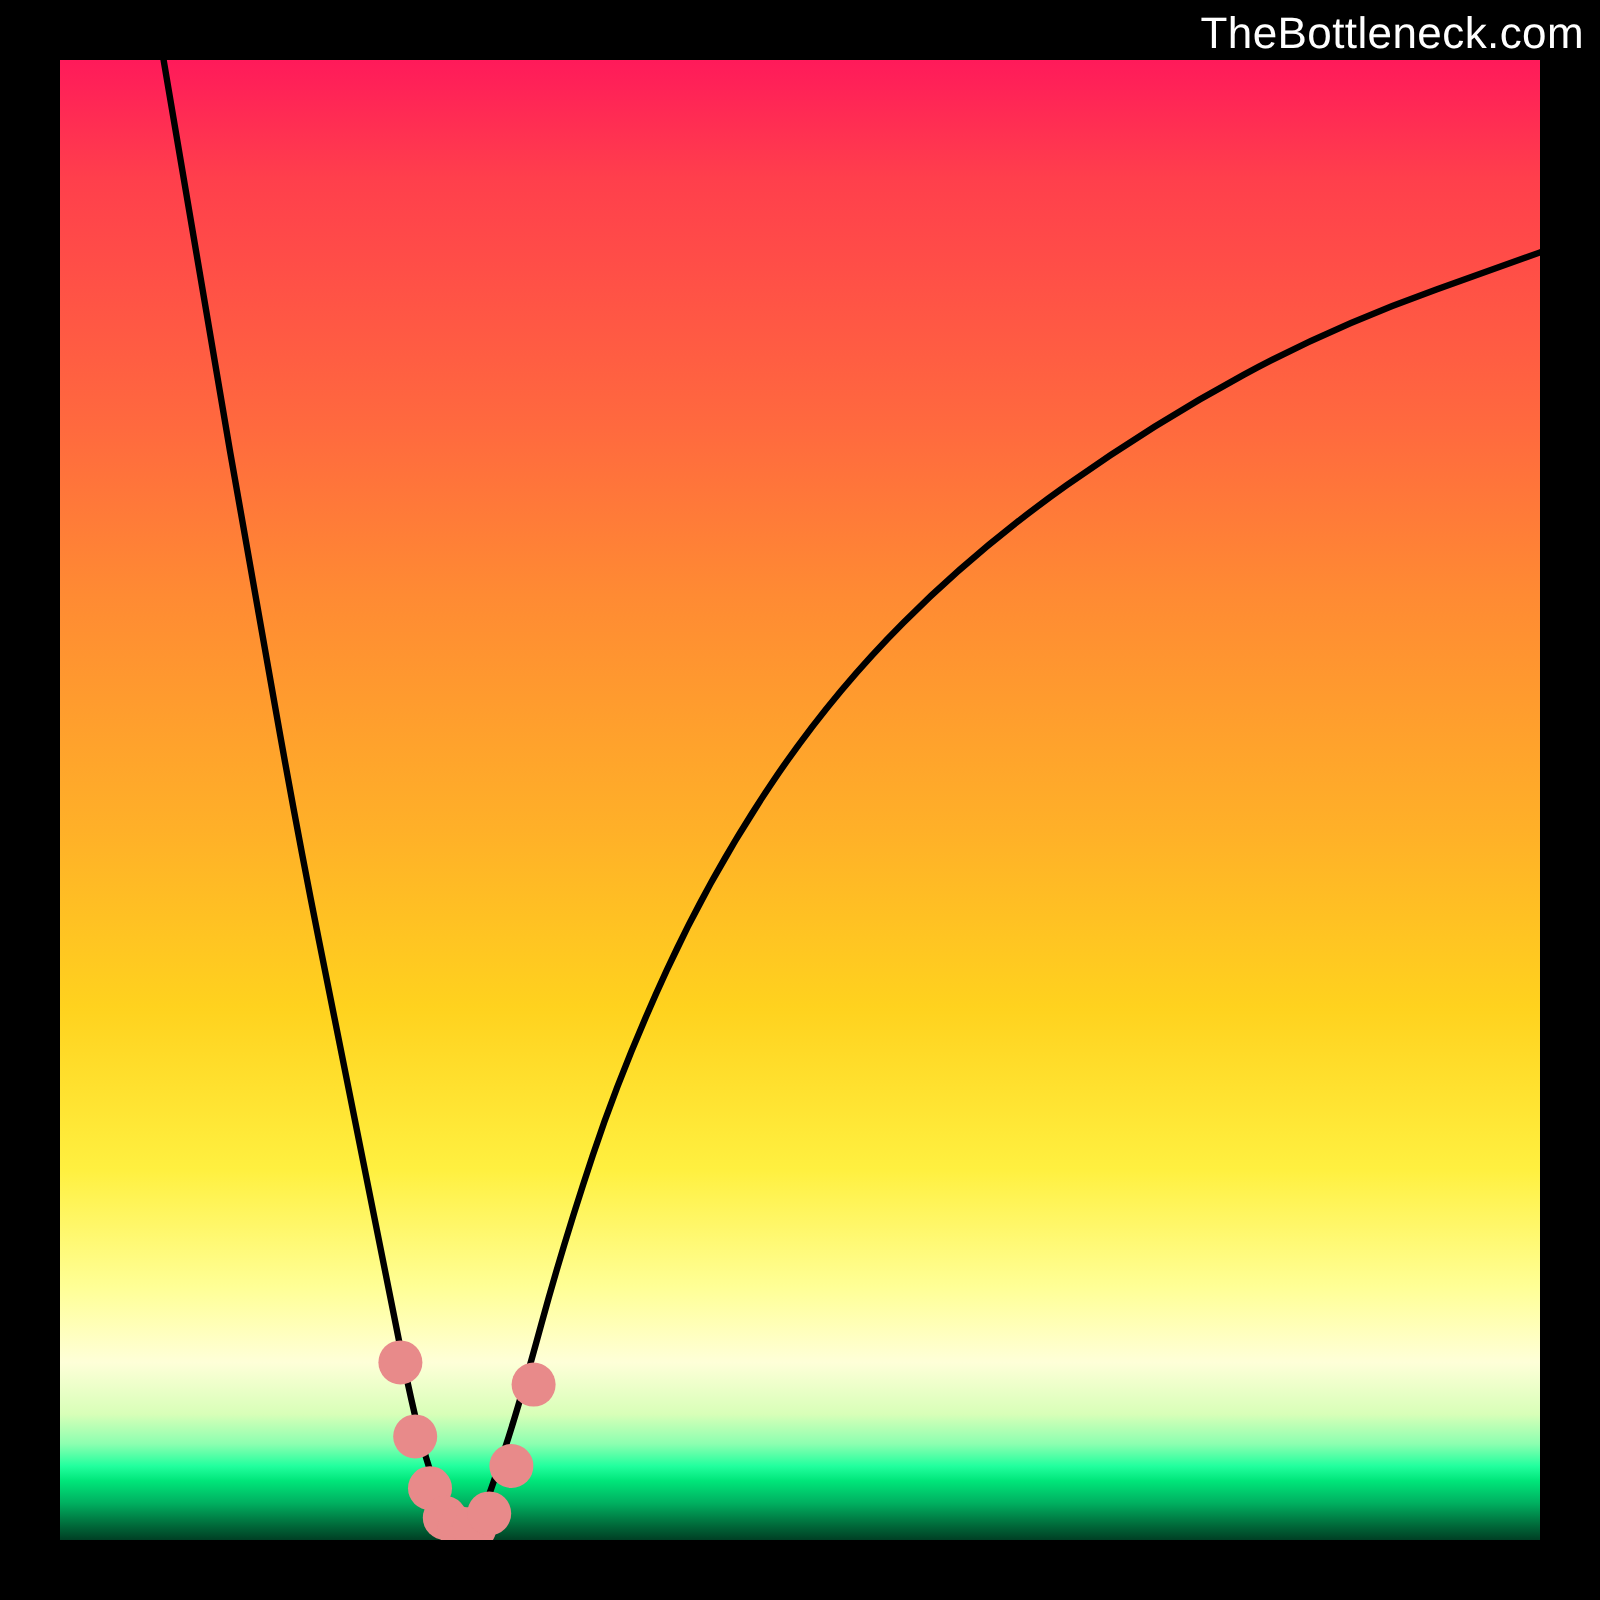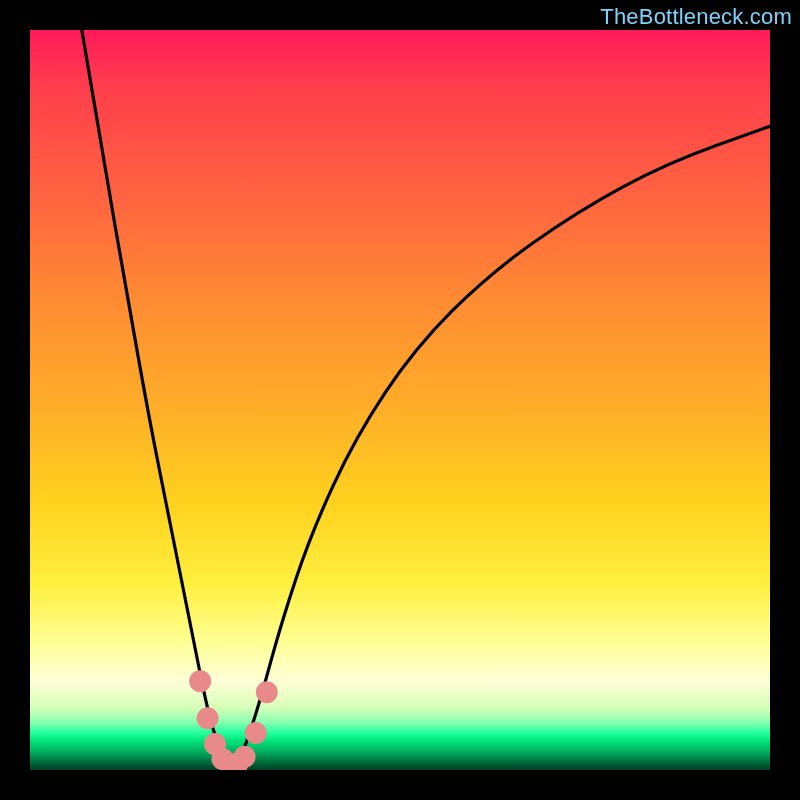--- a/index.html
+++ b/index.html
@@ -56,21 +56,21 @@
     position: absolute;
     left: 0;
     top: 0;
     width: 740px;
     height: 740px;
   }
   .watermark {
     position: absolute;
     top: 4px;
     right: 8px;
-    color: #7dd3fc;
+    color: #ffffff;
     font-size: 22px;
     letter-spacing: 0.2px;
     font-weight: 400;
     user-select: none;
   }
 </style>
 </head>
 <body>
 
 <div class="stage">

